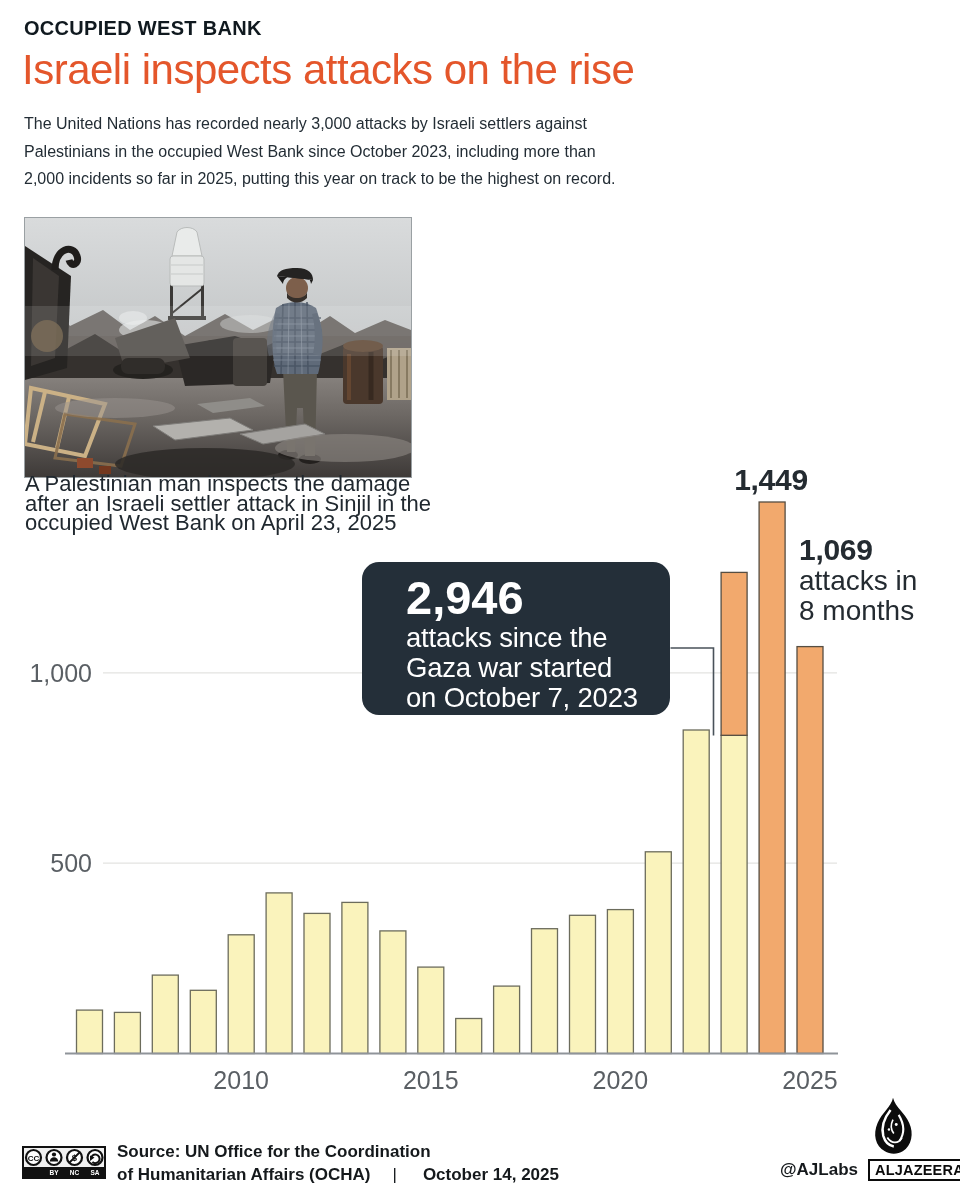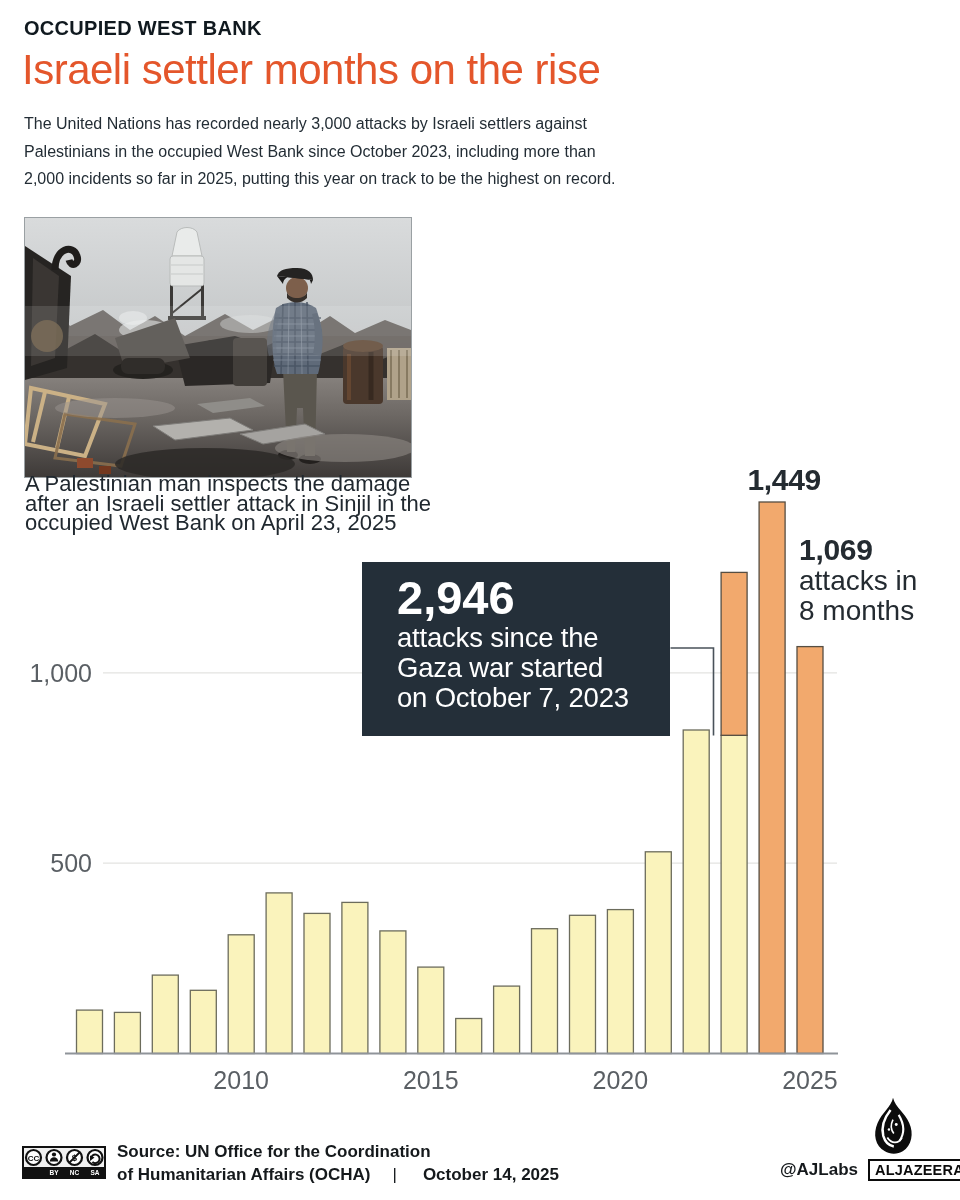--- a/index.html
+++ b/index.html
@@ -7,43 +7,43 @@
         font-family:"Liberation Sans", sans-serif;}
   .abs{position:absolute;}
   #kicker{left:24px;top:17px;font-size:20px;font-weight:800;letter-spacing:.3px;color:#10191f;}
   #headline{left:22px;top:46px;font-size:42px;font-weight:500;letter-spacing:-.5px;color:#E4562B;}
   #intro{left:24px;top:110px;font-size:16px;line-height:27.5px;color:#232d35;font-weight:500;}
   #intro div{white-space:nowrap;}
   #photo{left:24px;top:217px;width:388px;height:261px;border:1px solid #9aa0a3;box-sizing:border-box;overflow:hidden;background:#c9cccd;}
   #caption{left:25px;top:474px;font-size:22px;line-height:19.5px;color:#20282f;font-weight:500;}
   #caption div{white-space:nowrap;}
   #chart-svg{left:0;top:0;width:960px;height:1200px;pointer-events:none;}
-  #callout{left:362px;top:562px;width:308px;height:174px;background:#242F39;color:#fff;box-sizing:border-box;padding:11px 10px 0 35px;z-index:3;}
+  #callout{left:362px;top:562px;width:308px;height:153px;background:#242F39;color:#fff;box-sizing:border-box;padding:11px 10px 0 44px;z-index:3;border-radius:17px;}
   #callout .big{font-size:47px;font-weight:800;letter-spacing:0;line-height:50px;}
   #callout .ln{font-size:27.5px;font-weight:500;line-height:30px;letter-spacing:-.2px;}
-  #peak-label{left:721px;top:463px;width:100px;text-align:right;font-size:30px;font-weight:800;color:#242b31;letter-spacing:-.3px;}
+  #peak-label{left:721px;top:463px;width:100px;text-align:center;font-size:30px;font-weight:800;color:#242b31;letter-spacing:-.3px;}
   #latest{left:799px;top:533px;color:#242b31;}
   #latest .v{font-size:30px;font-weight:800;line-height:33px;letter-spacing:-.3px;}
   #latest .u{font-size:28px;font-weight:400;line-height:30px;}
   #footer-source{left:117px;top:1141px;font-size:17px;font-weight:700;color:#15191c;line-height:22.5px;}
   #footer-source .row2 span{display:inline-block;}
   #sep{margin:0 26px 0 22px;font-weight:400;}
   #ajlabs-row{left:780px;top:1159px;display:flex;align-items:center;}
   #ajlabs{font-size:17px;font-weight:700;color:#15191c;margin-right:10px;}
   #brandbox{border:2.2px solid #0b0b0b;padding:1px 5px;font-size:14.5px;font-weight:800;letter-spacing:.2px;color:#0b0b0b;}
   #flame{left:868px;top:1097px;}
   #cc-badge{left:22px;top:1146px;}
 </style>
 </head>
 <body>
 
 <div id="page">
 
   <div class="abs" id="kicker">OCCUPIED WEST BANK</div>
-  <div class="abs" id="headline">Israeli settler months on the rise</div>
+  <div class="abs" id="headline">Israeli inspects attacks on the rise</div>
 
   <div class="abs" id="intro">
     <div>The United Nations has recorded nearly 3,000 attacks by Israeli settlers against</div>
     <div>Palestinians in the occupied West Bank since October 2023, including more than</div>
     <div>2,000 incidents so far in 2025, putting this year on track to be the highest on record.</div>
   </div>
 
   <div class="abs" id="photo">
     <svg width="386" height="259" viewBox="0 0 386 259">
       <defs>

